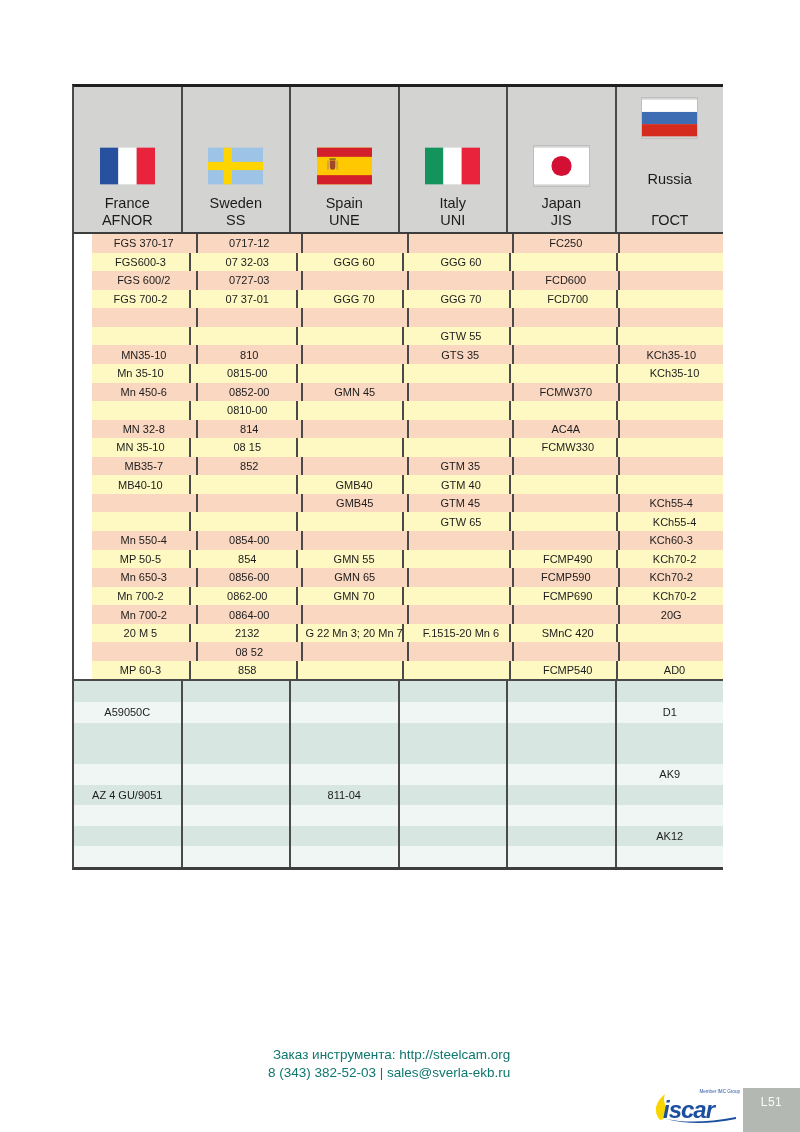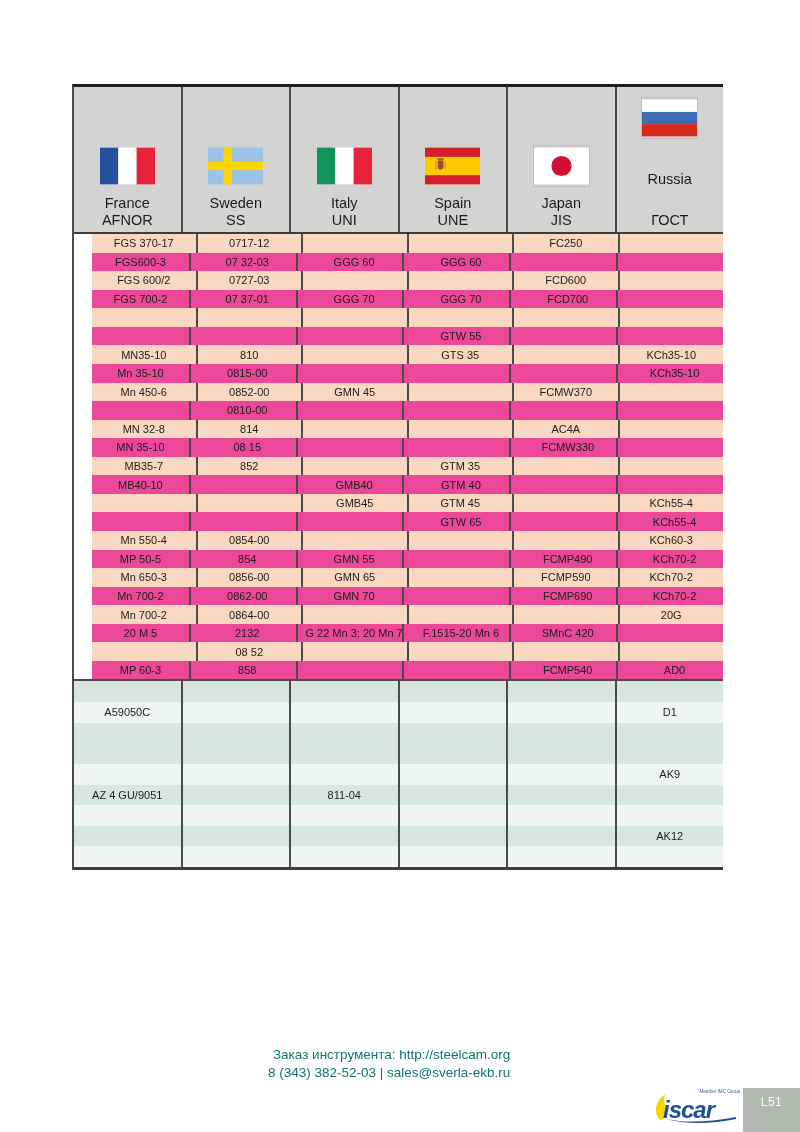--- a/index.html
+++ b/index.html
@@ -33,21 +33,21 @@
   .section[data-name="section-cast-iron"] { flex:24;padding-left:18px; }
   .section[data-name="section-light-alloys"] { flex:10; border-top:2px solid #4a4a4a; }
   .row { flex:1; display:flex; }
   .cell {
     flex:1; display:flex; align-items:center; justify-content:center;
     font-size:11px; color:#1c1c1c; border-right:2px solid #4a4a4a;
     white-space:nowrap; overflow:hidden;
   }
   .cell:last-child { border-right:none; }
   .peach .row.shade { background:#fad7c1; }
-  .peach .row.plain { background:#ec4899;gap:8px; }
+  .peach .row.plain { background:#fef9c3;gap:8px; }
   .teal .row.shade { background:#d8e6e1; }
   .teal .row.plain { background:#f0f6f4; }
   .footer-text {
     position:absolute; left:268px; top:1046px;
     font-size:13.5px; line-height:17.5px; color:#0f766e;text-align:right;
   }
   .iscar-logo { position:absolute; left:652px; top:1086px; width:90px; height:40px; line-height:0; }
   .page-tab {
     position:absolute; left:743px; top:1088px; width:57px; height:44px;
     background:#b4b8b3; color:#fbfbfb; font-size:12px;
@@ -77,32 +77,20 @@
   <div class="header-cell" data-name="column-header">
     <span class="flag sweden" data-name="sweden-flag-icon">
             <svg viewBox="0 0 60 40">
               <rect width="60" height="40" fill="#9dc3e6"></rect>
               <rect x="17" width="9" height="40" fill="#fed500"></rect>
               <rect y="15.5" width="60" height="9" fill="#fed500"></rect>
             </svg>
           </span>
     <span class="country" data-name="column-country-label">Sweden</span>
     <span class="std" data-name="column-standard-label">SS</span>
-  </div>
-
-  <div class="header-cell" data-name="column-header">
-    <span class="flag italy" data-name="italy-flag-icon">
-            <svg viewBox="0 0 60 40">
-              <rect width="20" height="40" fill="#13945d"></rect>
-              <rect x="20" width="20" height="40" fill="#ffffff"></rect>
-              <rect x="40" width="20" height="40" fill="#e8233b"></rect>
-            </svg>
-          </span>
-    <span class="country" data-name="column-country-label">Italy</span>
-    <span class="std" data-name="column-standard-label">UNI</span>
   </div>
 
   <div class="header-cell" data-name="column-header">
     <span class="flag spain" data-name="spain-flag-icon">
             <svg viewBox="0 0 60 40">
               <rect width="60" height="40" fill="#ffc800"></rect>
               <rect width="60" height="10" fill="#d21f2b"></rect>
               <rect y="30" width="60" height="10" fill="#d21f2b"></rect>
               <g>
                 <rect x="11" y="14" width="2" height="10" fill="#caa53f"></rect>
@@ -110,20 +98,32 @@
                 <path d="M14 14 h6 v6.5 q0 3.5 -3 3.5 q-3 0 -3 -3.5 Z" fill="#a34724"></path>
                 <rect x="13.6" y="11.5" width="6.8" height="2.2" fill="#8d6f1f"></rect>
               </g>
             </svg>
           </span>
     <span class="country" data-name="column-country-label">Spain</span>
     <span class="std" data-name="column-standard-label">UNE</span>
   </div>
 
   <div class="header-cell" data-name="column-header">
+    <span class="flag italy" data-name="italy-flag-icon">
+            <svg viewBox="0 0 60 40">
+              <rect width="20" height="40" fill="#13945d"></rect>
+              <rect x="20" width="20" height="40" fill="#ffffff"></rect>
+              <rect x="40" width="20" height="40" fill="#e8233b"></rect>
+            </svg>
+          </span>
+    <span class="country" data-name="column-country-label">Italy</span>
+    <span class="std" data-name="column-standard-label">UNI</span>
+  </div>
+
+  <div class="header-cell" data-name="column-header">
     <span class="flag japan" data-name="japan-flag-icon">
             <svg viewBox="0 0 60 40">
               <rect width="60" height="40" fill="#ffffff"></rect>
               <circle cx="30" cy="20" r="11" fill="#d30f34"></circle>
             </svg>
           </span>
     <span class="country" data-name="column-country-label">Japan</span>
     <span class="std" data-name="column-standard-label">JIS</span>
   </div>
 

